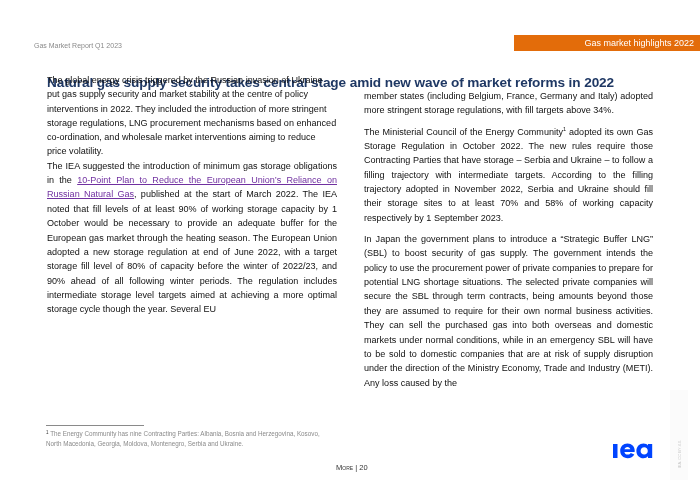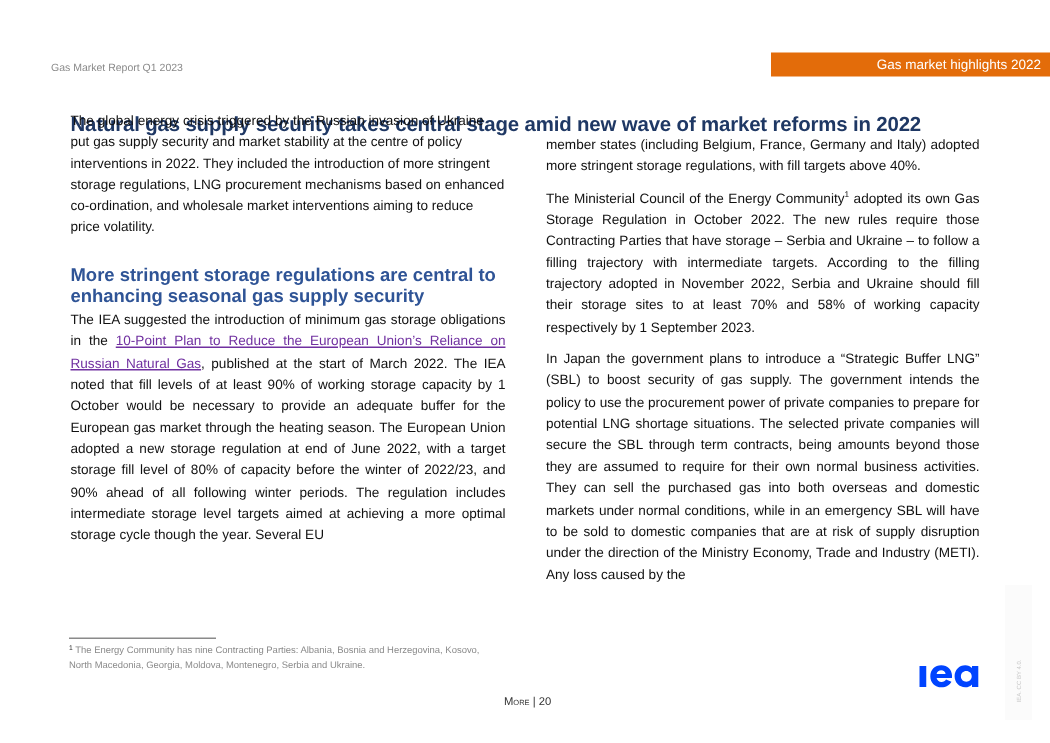--- a/index.html
+++ b/index.html
@@ -38,26 +38,25 @@
 
 <div class="page-edge"></div>
 
 <div class="report-name">Gas Market Report Q1 2023</div>
 <div class="section-tab">Gas market highlights 2022</div>
 
 <h1 class="page-title">Natural gas supply security takes central stage amid new wave of market reforms in 2022</h1>
 
 <div class="col col-left">
   <p class="p intro">The global energy crisis triggered by the Russian invasion of Ukraine put gas supply security and market stability at the centre of policy interventions in 2022. They included the introduction of more stringent storage regulations, LNG procurement mechanisms based on enhanced co-ordination, and wholesale market interventions aiming to reduce price volatility.</p>
-  <h2 class="subhead">More stringent storage regulations are central to enhancing seasonal gas supply security</h2>
   <p class="p justify"><span>The IEA suggested the introduction of minimum gas storage obligations in the </span><a class="link" href="#">10-Point Plan to Reduce the European Union’s Reliance on Russian Natural Gas</a><span>, published at the start of March 2022. The IEA noted that fill levels of at least 90% of working storage capacity by 1 October would be necessary to provide an adequate buffer for the European gas market through the heating season. The European Union adopted a new storage regulation at end of June 2022, with a target storage fill level of 80% of capacity before the winter of 2022/23, and 90% ahead of all following winter periods. The regulation includes intermediate storage level targets aimed at achieving a more optimal storage cycle though the year. Several EU</span></p>
 </div>
 
 <div class="col col-right">
-  <p class="p justify">member states (including Belgium, France, Germany and Italy) adopted more stringent storage regulations, with fill targets above 40%.</p>
+  <p class="p justify">member states (including Belgium, France, Germany and Italy) adopted more stringent storage regulations, with fill targets above 34%.</p>
   <p class="p justify gap"><span>The Ministerial Council of the Energy Community</span><sup>1</sup><span> adopted its own Gas Storage Regulation in October 2022. The new rules require those Contracting Parties that have storage – Serbia and Ukraine – to follow a filling trajectory with intermediate targets. According to the filling trajectory adopted in November 2022, Serbia and Ukraine should fill their storage sites to at least 70% and 58% of working capacity respectively by 1 September 2023.</span></p>
   <p class="p justify gap">In Japan the government plans to introduce a “Strategic Buffer LNG” (SBL) to boost security of gas supply. The government intends the policy to use the procurement power of private companies to prepare for potential LNG shortage situations. The selected private companies will secure the SBL through term contracts, being amounts beyond those they are assumed to require for their own normal business activities. They can sell the purchased gas into both overseas and domestic markets under normal conditions, while in an emergency SBL will have to be sold to domestic companies that are at risk of supply disruption under the direction of the Ministry Economy, Trade and Industry (METI). Any loss caused by the</p>
 </div>
 
 <div class="fn-rule"></div>
 <div class="footnote"><sup>1</sup><span> The Energy Community has nine Contracting Parties: Albania, Bosnia and Herzegovina, Kosovo, North Macedonia, Georgia, Moldova, Montenegro, Serbia and Ukraine.</span></div>
 
 <div class="page-num"><span class="sc">More</span><span> | </span><span>20</span></div>
 
 <div class="logo">

